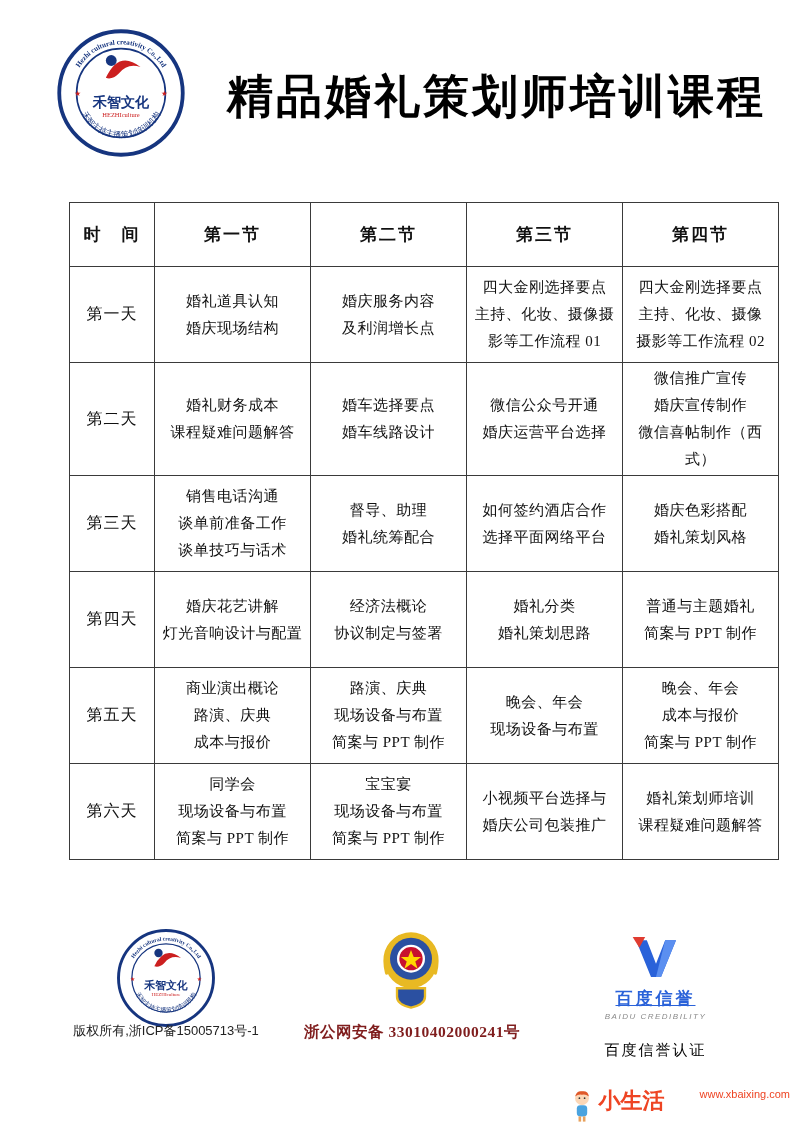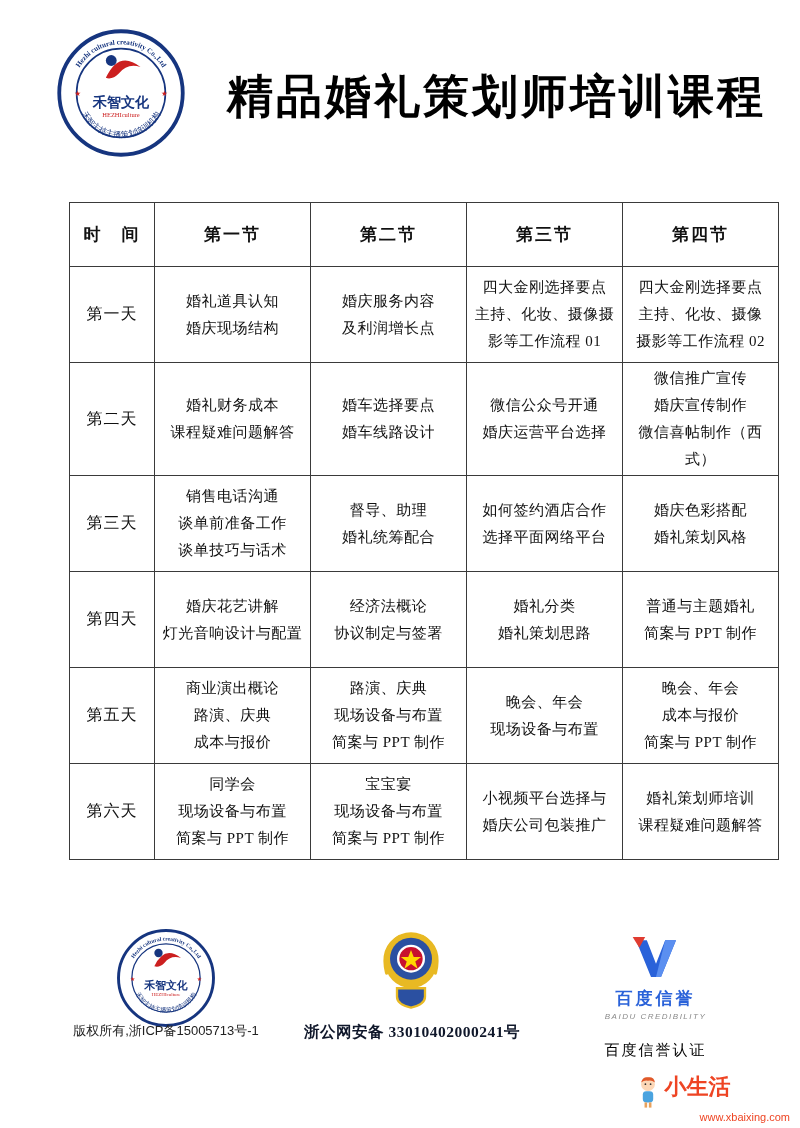--- a/index.html
+++ b/index.html
@@ -33,35 +33,35 @@
 
   
   .logo-footer { position:absolute; left:116px; top:928px; width:100px; height:100px; }
   .icp-text {
     position:absolute; left:50px; top:1022px; width:232px; text-align:center;
     font-size:13px; color:#222; font-family:"Liberation Sans","DejaVu Sans",sans-serif;
   }
   .police-badge { position:absolute; left:376px; top:920px; width:70px; height:96px; }
   .police-text {
     position:absolute; left:298px; top:1022px; width:228px; text-align:center;
-    font-size:15.5px; font-weight:bold; letter-spacing:0.5px; color:#0f172a;
+    font-size:15.5px; font-weight:bold; letter-spacing:0.5px; color:#7f1d1d;
   }
   .baidu-block { position:absolute; left:578px; top:932px; width:155px; text-align:center; }
   .baidu-logo { width:54px; height:50px; display:inline-block; }
   .baidu-title { font-size:17px; font-weight:bold; color:#2a62d9; letter-spacing:3px; margin-top:1px;
-                 font-family:"Liberation Sans","DejaVu Sans",sans-serif; }
+                 font-family:"Liberation Sans","DejaVu Sans",sans-serif;text-decoration:underline; }
   .baidu-sub { font-size:8px; color:#8a8a8a; letter-spacing:1.5px; margin-top:2px;
                font-family:"Liberation Sans","DejaVu Sans",sans-serif;font-style:italic; }
   .baidu-cert { font-size:15px; color:#000; margin-top:20px; letter-spacing:2px; }
 
   
   .watermark { position:absolute; right:10px; bottom:4px; display:flex; align-items:flex-start; gap:4px; }
   .mascot { width:26px; height:36px; }
-  .wm-texts { display:flex; flex-direction:column; line-height:1.15;
-              font-family:"Liberation Sans","DejaVu Sans",sans-serif;gap:12px; }
+  .wm-texts { display:flex; line-height:1.15;
+              font-family:"Liberation Sans","DejaVu Sans",sans-serif; }
   .wm-name { color:#ee4423; font-size:22px; font-weight:bold; }
   .wm-url { color:#ee4423; font-size:11px;margin-left:35px; }
 </style>
 </head>
 <body>
 
 <div id="page">
 
   <svg class="logo-top" viewBox="0 0 120 120">
     <circle cx="60" cy="60" r="57" fill="#ffffff" stroke="#16357f" stroke-width="3.5"></circle>

